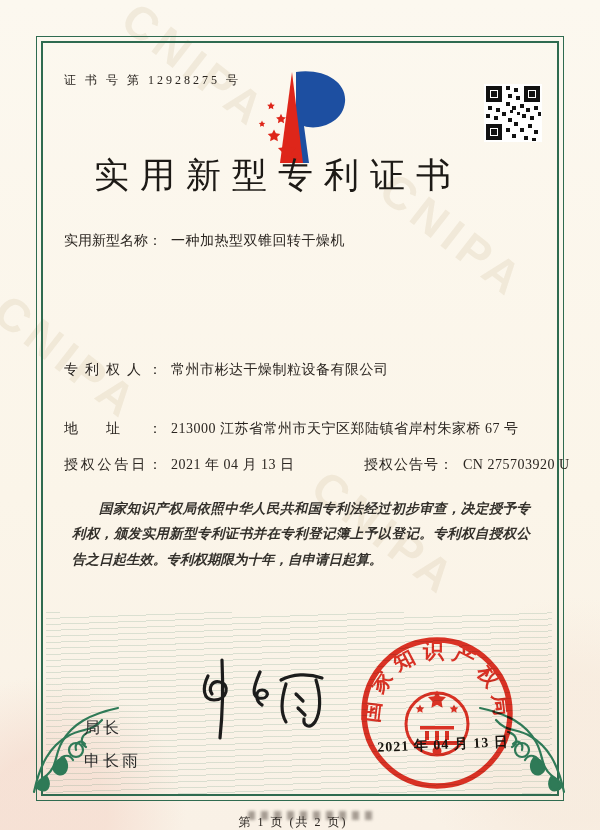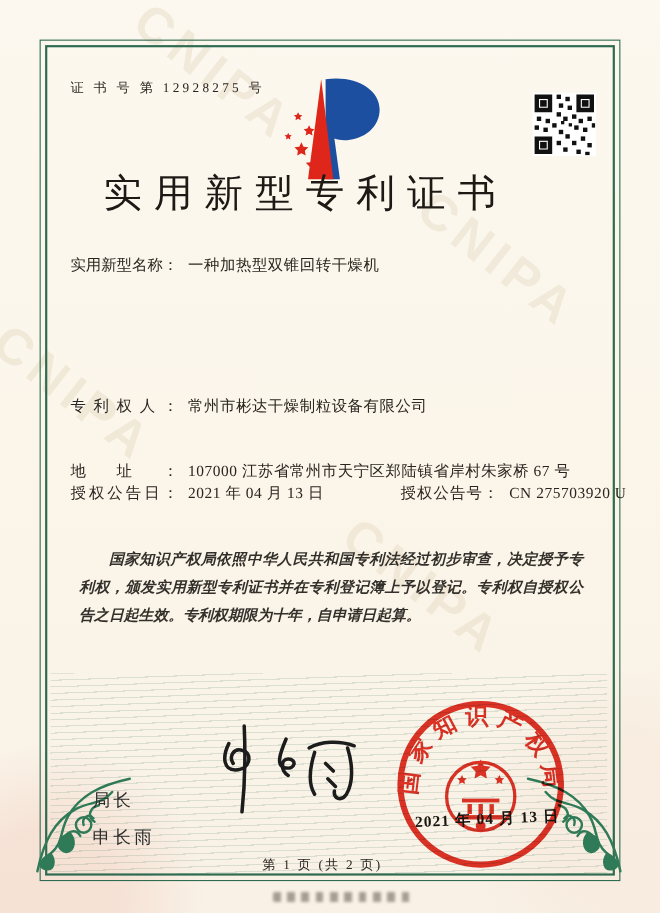--- a/index.html
+++ b/index.html
@@ -42,21 +42,21 @@
   .paras p{margin:10px;text-indent:2em;font-weight:bold;}
   
   .director{position:absolute;left:84px;top:686px;z-index:5;
       font-family:"Liberation Sans",sans-serif;font-size:16px;letter-spacing:3px;color:#2b2b2b;margin-top:32px;}
   .director div{margin-bottom:12px;}
   .signature{position:absolute;left:178px;top:652px;z-index:5;}
   
   .seal{position:absolute;left:356px;top:632px;z-index:4;opacity:.93;mix-blend-mode:multiply;}
   .seal-date{position:absolute;left:350px;top:736px;width:186px;text-align:center;z-index:6;
       font-size:14px;font-weight:bold;letter-spacing:1px;color:#17140f;transform:rotate(-2.5deg);}
-  .footer{position:absolute;left:0;top:778px;width:586px;text-align:center;font-size:12px;
+  .footer{position:absolute;left:0;top:814px;width:586px;text-align:center;font-size:12px;
       letter-spacing:2px;z-index:4;}
   .cutoff{position:absolute;left:248px;top:811px;width:128px;height:9px;z-index:2;
       background:repeating-linear-gradient(90deg, rgba(110,100,92,.6) 0 7px, rgba(110,100,92,0) 7px 13px);
       filter:blur(1.4px);border-radius:2px;}
 </style>
 </head>
 <body>
 
 <div class="cert">
 
@@ -150,23 +150,23 @@
 
   <div class="title">实用新型专利证书</div>
 
   <div class="frow" style="top:232px">
     <span class="flabel">实用新型名称：</span><span class="fvalue">一种加热型双锥回转干燥机</span>
   </div>
   <div class="frow" style="top:361px">
     <span class="flabel">专利权人：</span><span class="fvalue">常州市彬达干燥制粒设备有限公司</span>
   </div>
   <div class="frow" style="top:420px">
-    <span class="flabel">地址：</span><span class="fvalue">107000 江苏省常州市天宁区郑陆镇省岸村朱家桥 67 号</span>
-  </div>
-  <div class="frow" style="top:440px">
+    <span class="flabel">地址：</span><span class="fvalue">213000 江苏省常州市天宁区郑陆镇省岸村朱家桥 67 号</span>
+  </div>
+  <div class="frow" style="top:456px">
     <span class="flabel">授权公告日：</span><span class="fvalue">2021 年 04 月 13 日</span>
     <span class="fpair2">
       <span class="flabel2">授权公告号：</span><span class="fvalue">CN 275703920 U</span>
     </span>
   </div>
 
   <div class="paras">
     <p>国家知识产权局依照中华人民共和国专利法经过初步审查，决定授予专利权，颁发实用新型专利证书并在专利登记簿上予以登记。专利权自授权公告之日起生效。专利权期限为十年，自申请日起算。</p>
   </div>
 

